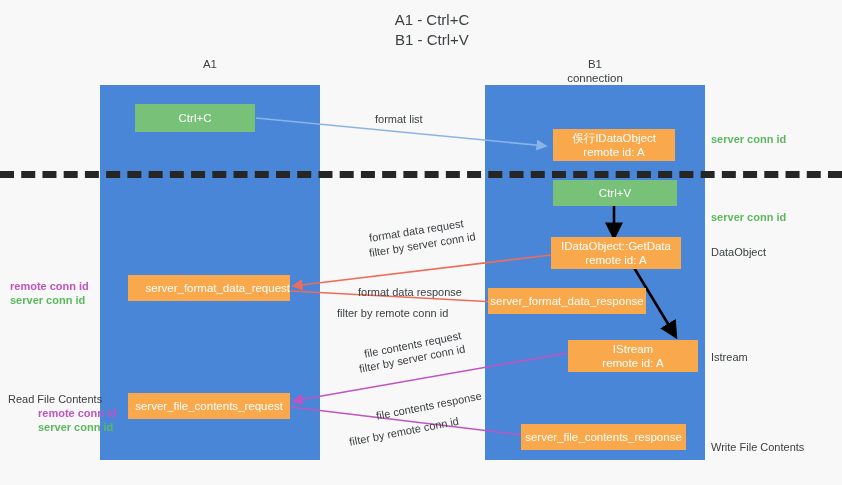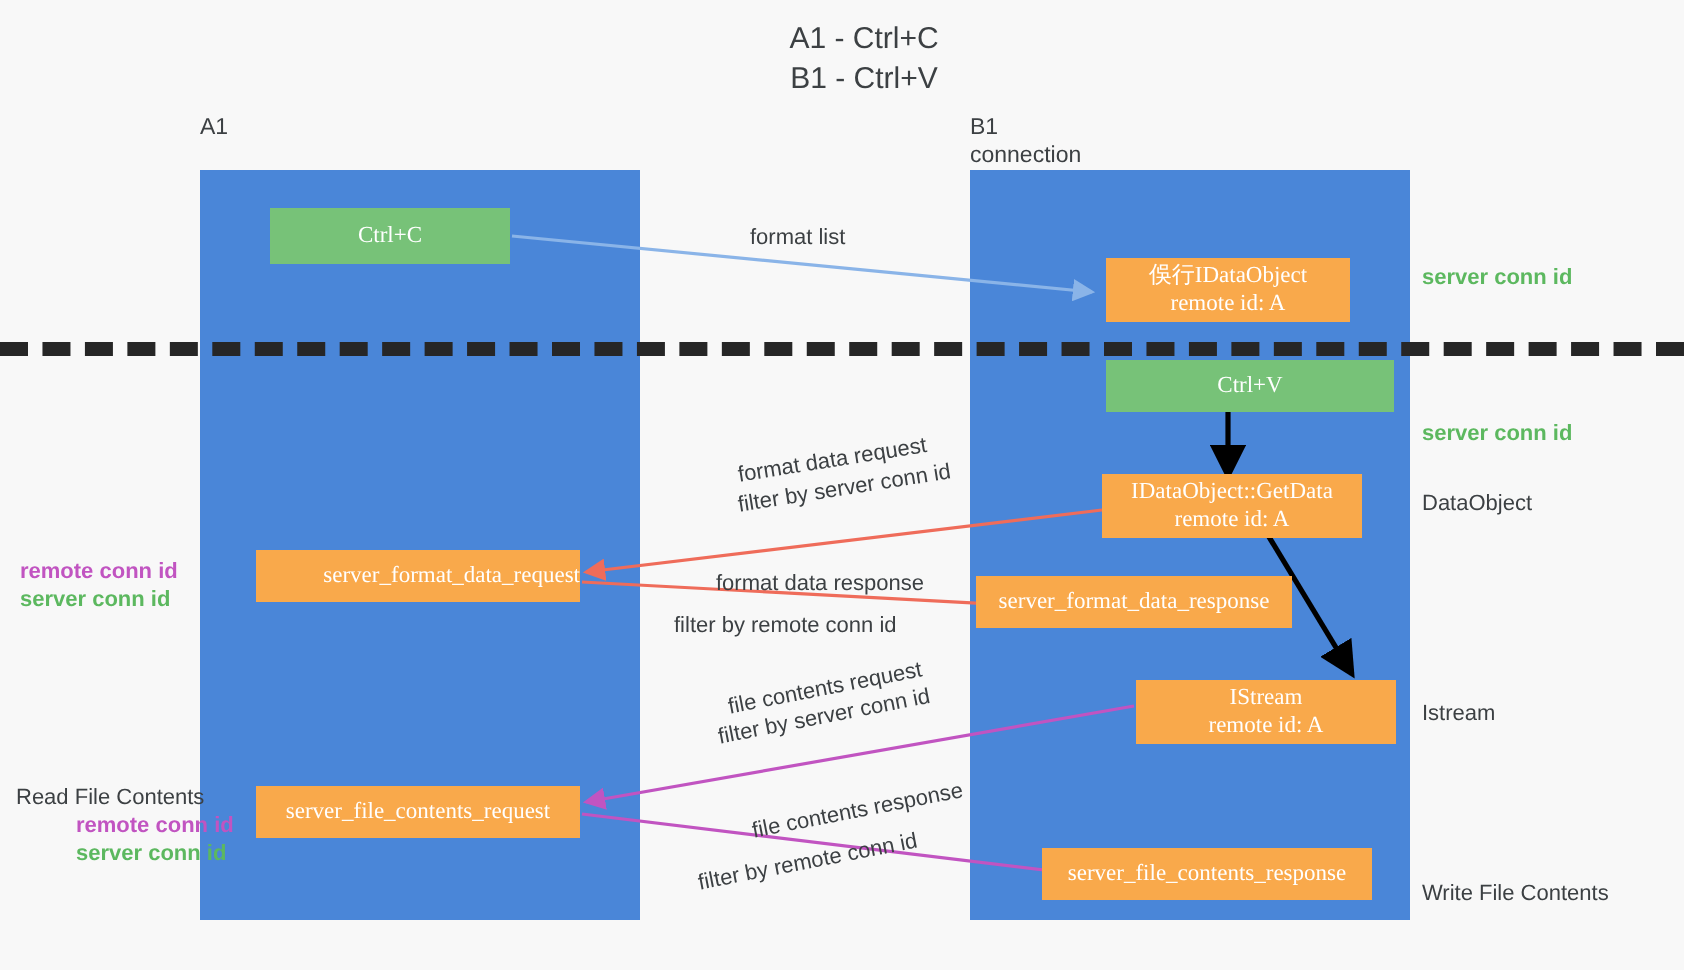--- a/index.html
+++ b/index.html
@@ -16,29 +16,29 @@
   .title{
     position:absolute;left:0;top:10px;width:842px;
     text-align:center;font-size:15px;line-height:20px;color:#3c4043;padding-left:11px;
   }
 
   .lane{position:absolute;background:#4a86d8;}
   .lane-a{left:100px;top:85px;width:220px;height:375px;}
   .lane-b{left:485px;top:85px;width:220px;height:375px;}
 
   .lane-head{
-    position:absolute;text-align:left;font-size:11.5px;line-height:14px;color:#3c4043;
+    position:absolute;text-align:center;font-size:11.5px;line-height:14px;color:#3c4043;
   }
   .lane-head-a{left:100px;top:57px;width:220px;}
   .lane-head-b{left:485px;top:57px;width:220px;}
 
   .box{
     position:absolute;box-sizing:border-box;
     display:flex;flex-direction:column;align-items:center;justify-content:center;
-    color:#ffffff;font-size:11.5px;line-height:14px;text-align:center;font-family:Liberation Serif, serif;
+    color:#ffffff;font-size:11.5px;line-height:14px;text-align:center;
   }
   .box.orange{background:#f9a94b;}
   .box.green{background:#77c278;}
 
   .sep{
     position:absolute;left:0;top:171px;width:842px;height:0;
     border-top:7px dashed #262626;
   }
 
   .lbl{position:absolute;font-size:11px;line-height:14px;color:#3c4043;white-space:nowrap;}
@@ -104,21 +104,21 @@
 
   <div class="box green" style="left:135px;top:104px;width:120px;height:28px;">
     <div>Ctrl+C</div>
   </div>
 
   <div class="box orange" style="left:553px;top:129px;width:122px;height:32px;">
     <div>俁行IDataObject</div>
     <div>remote id: A</div>
   </div>
 
-  <div class="box green" style="left:553px;top:180px;width:144px;height:26px;justify-content:center;">
+  <div class="box green" style="left:553px;top:180px;width:124px;height:26px;justify-content:center;">
     <div>Ctrl+V</div>
   </div>
 
   <div class="box orange" style="left:551px;top:237px;width:130px;height:32px;">
     <div>IDataObject::GetData</div>
     <div>remote id: A</div>
   </div>
 
   <div class="box orange" style="left:128px;top:275px;width:162px;height:26px;align-items:flex-end;">
     <div>server_format_data_request</div>

